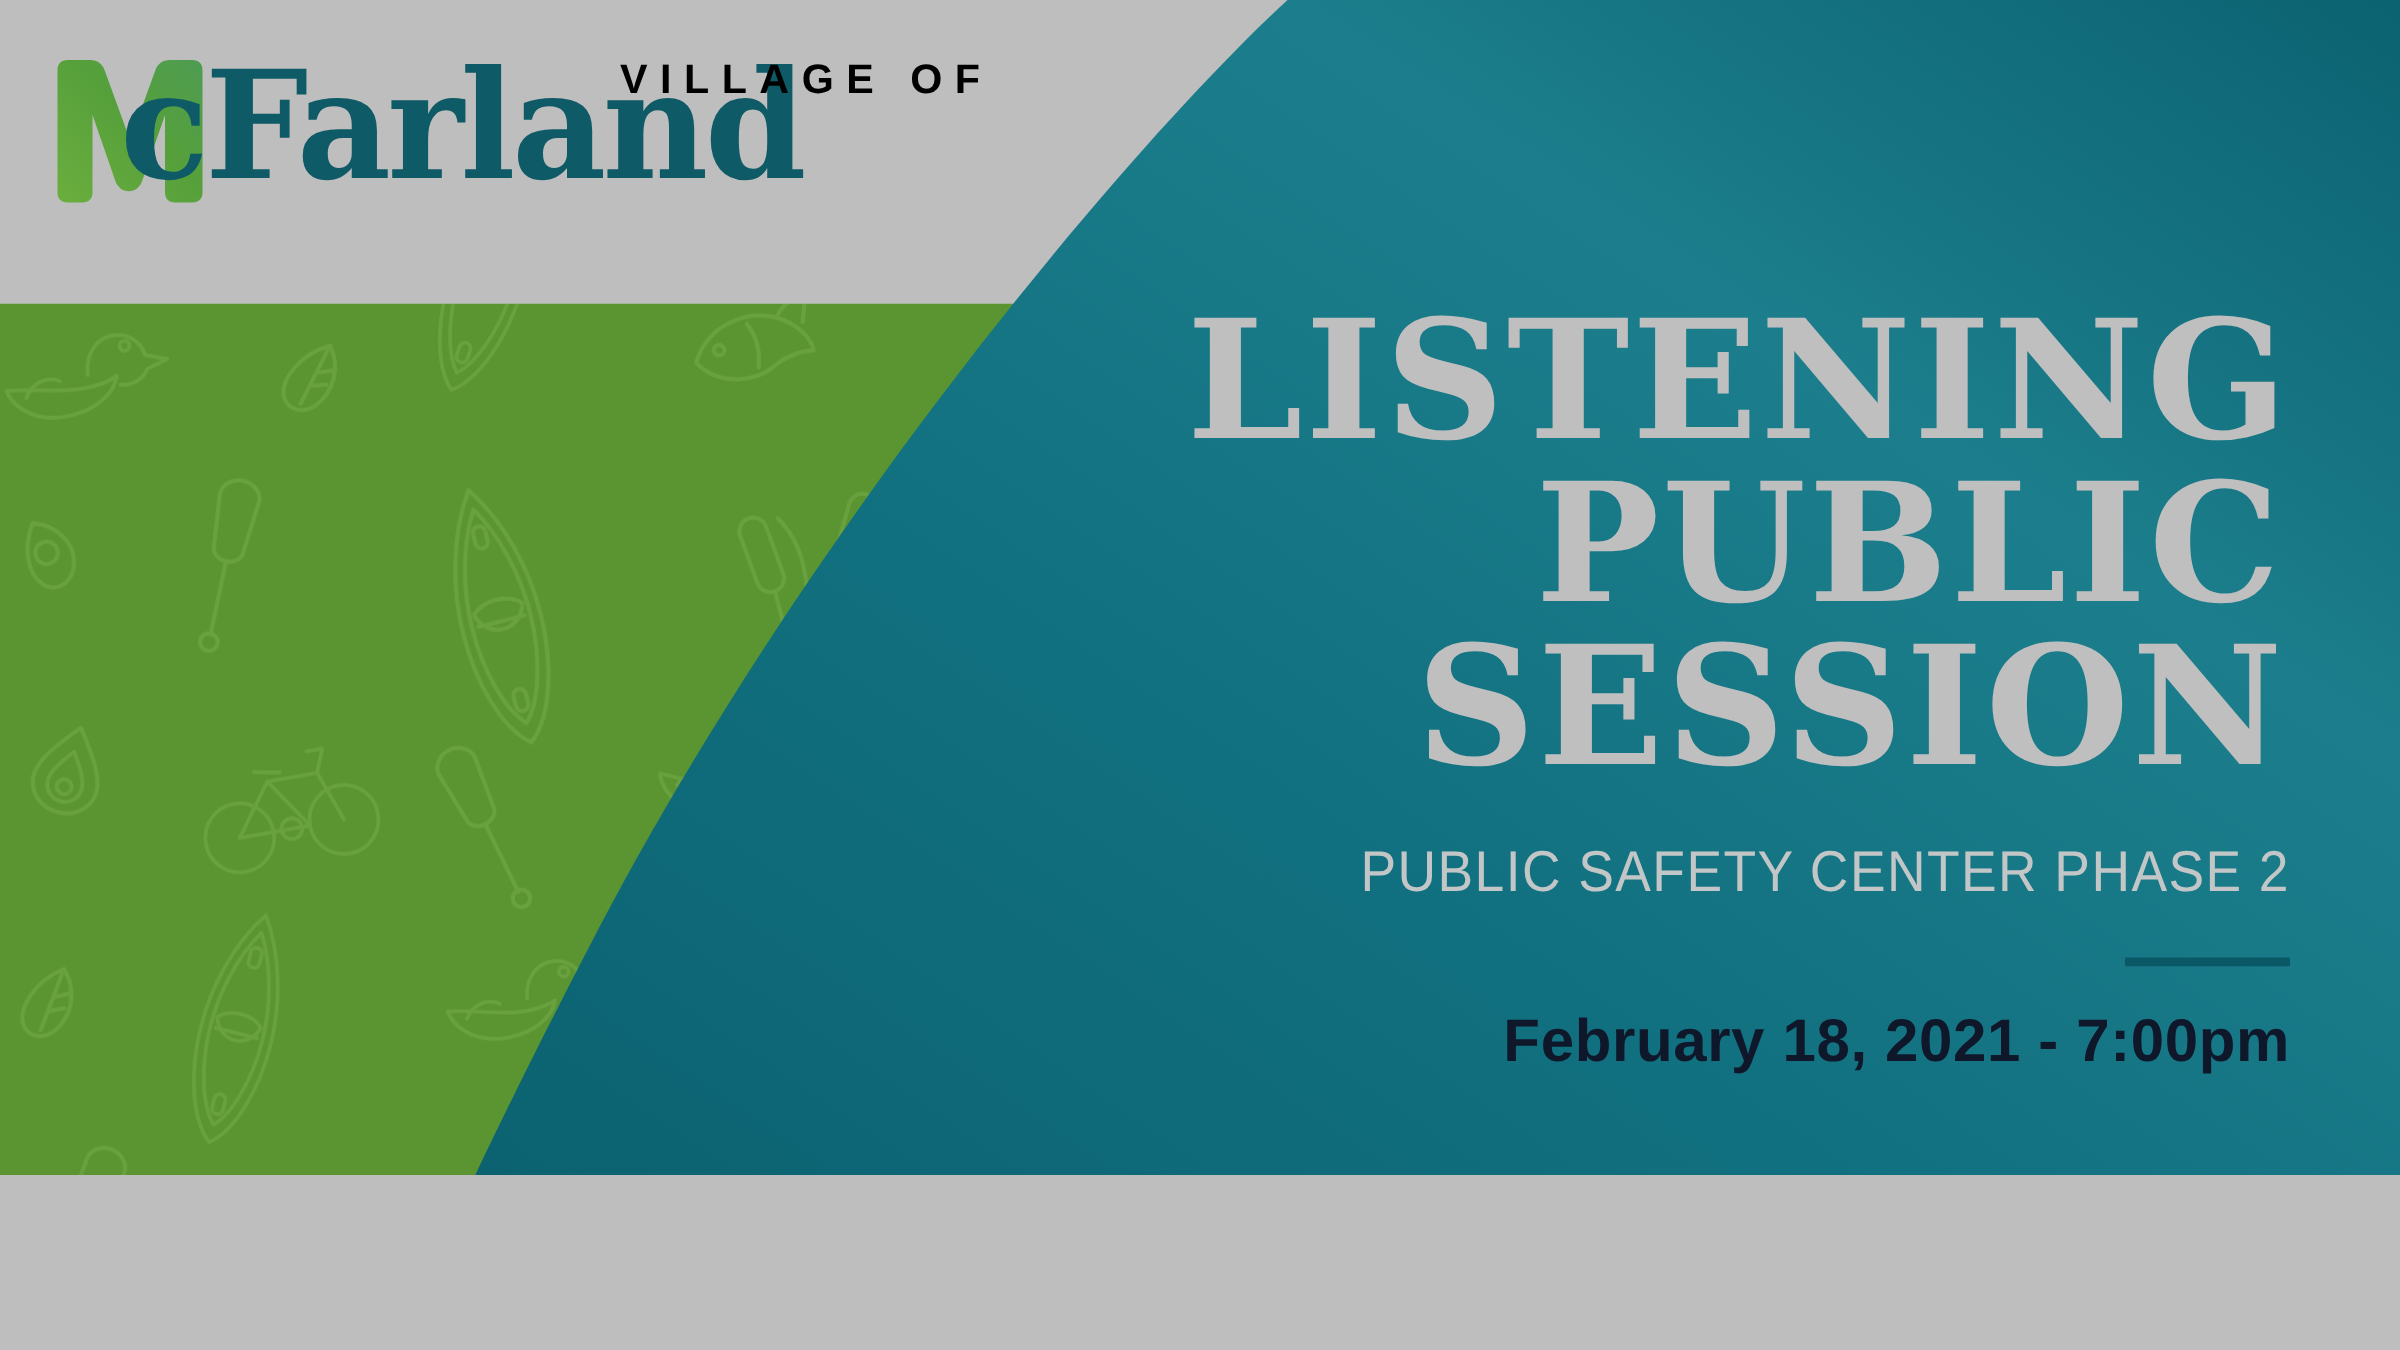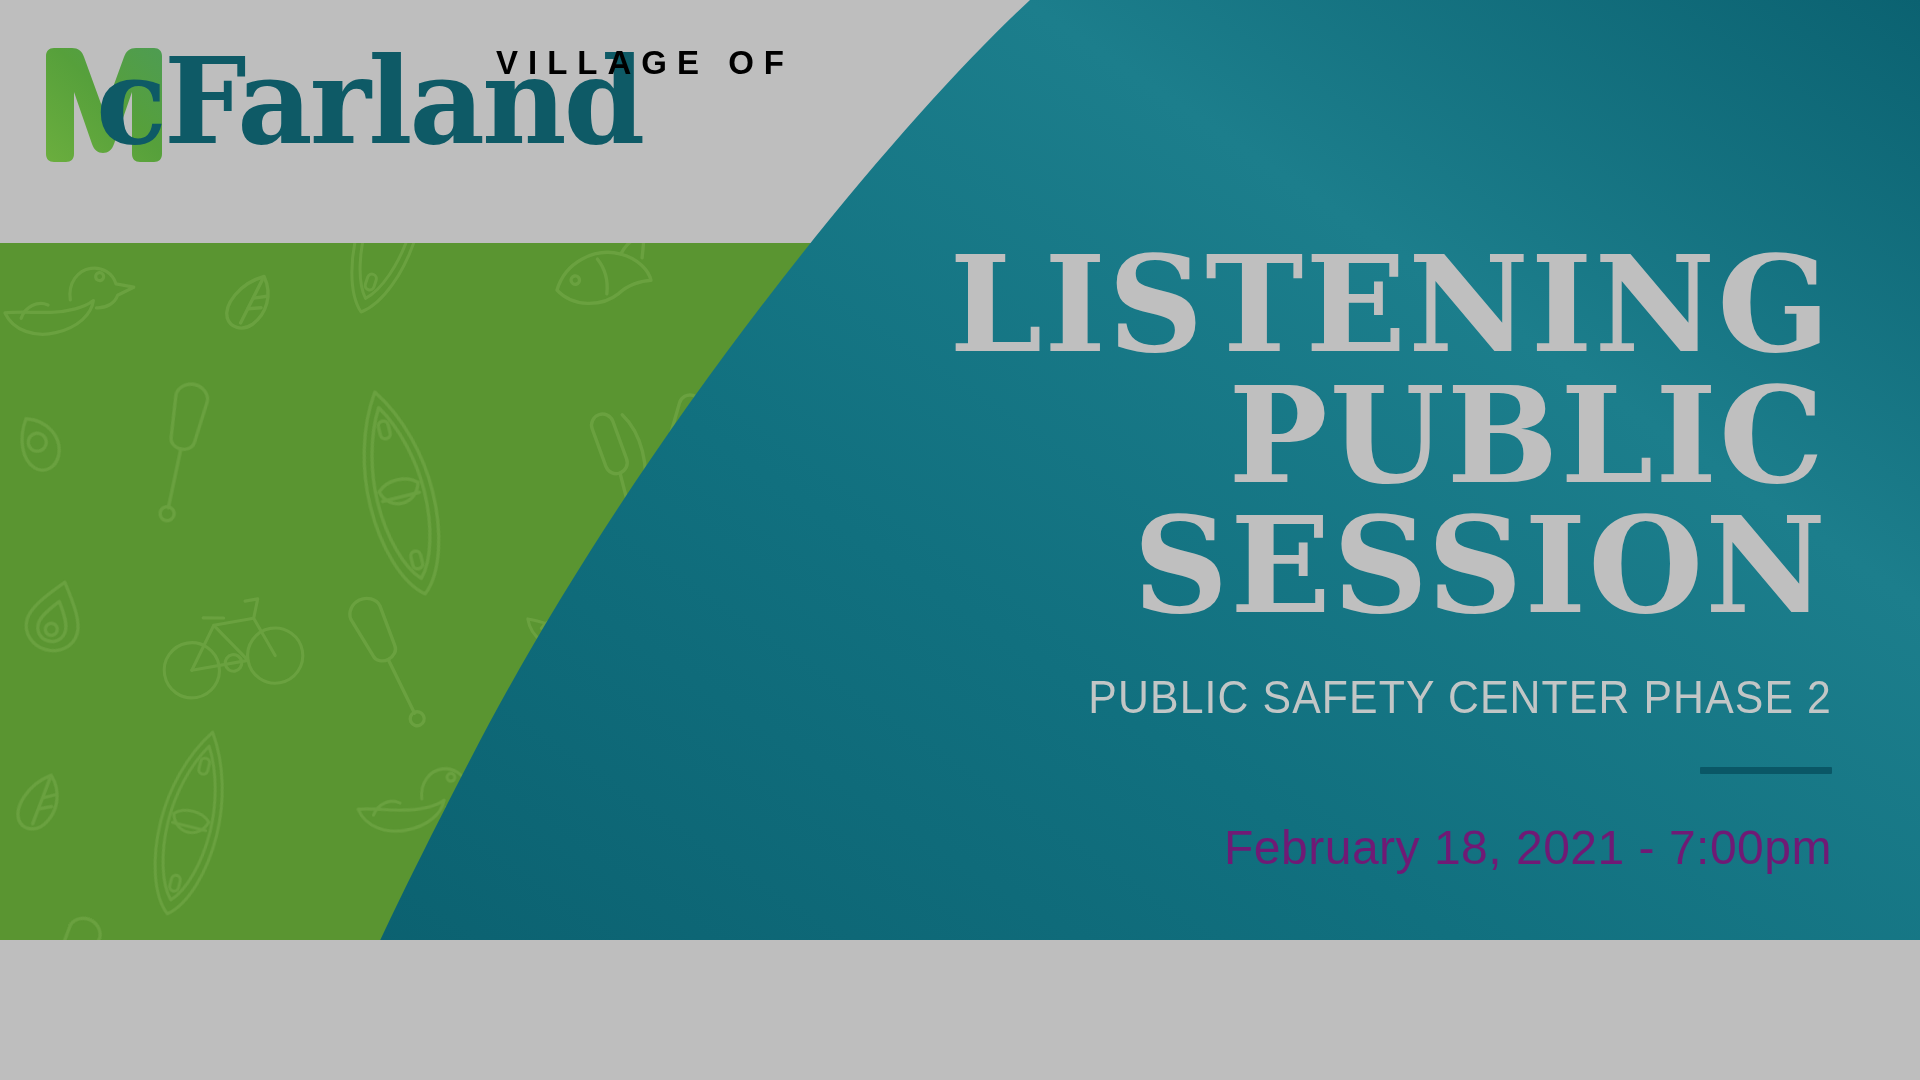--- a/index.html
+++ b/index.html
@@ -76,26 +76,26 @@
 
   .divider-wrap { margin-top:36px; height:8px; }
   .divider {
     display:inline-block;
     width:132px; height:7px;
     background:#0A5766;
     border-radius:1px;
   }
 
   .date-line {
-    margin-top:52px;
+    margin-top:38px;
     font-family:"Liberation Sans", sans-serif;
-    color:#701a75;
+    color:#0f172a;
     font-size:48px;
     letter-spacing:0.5px;
-    font-weight:400;
+    font-weight:700;
     white-space:nowrap;
   }
 
   .logo-village {
     position:absolute;
     left:496px; top:44px;
     font-family:"Liberation Sans", sans-serif;
     font-size:33px;
     font-weight:700;
     letter-spacing:10px;

